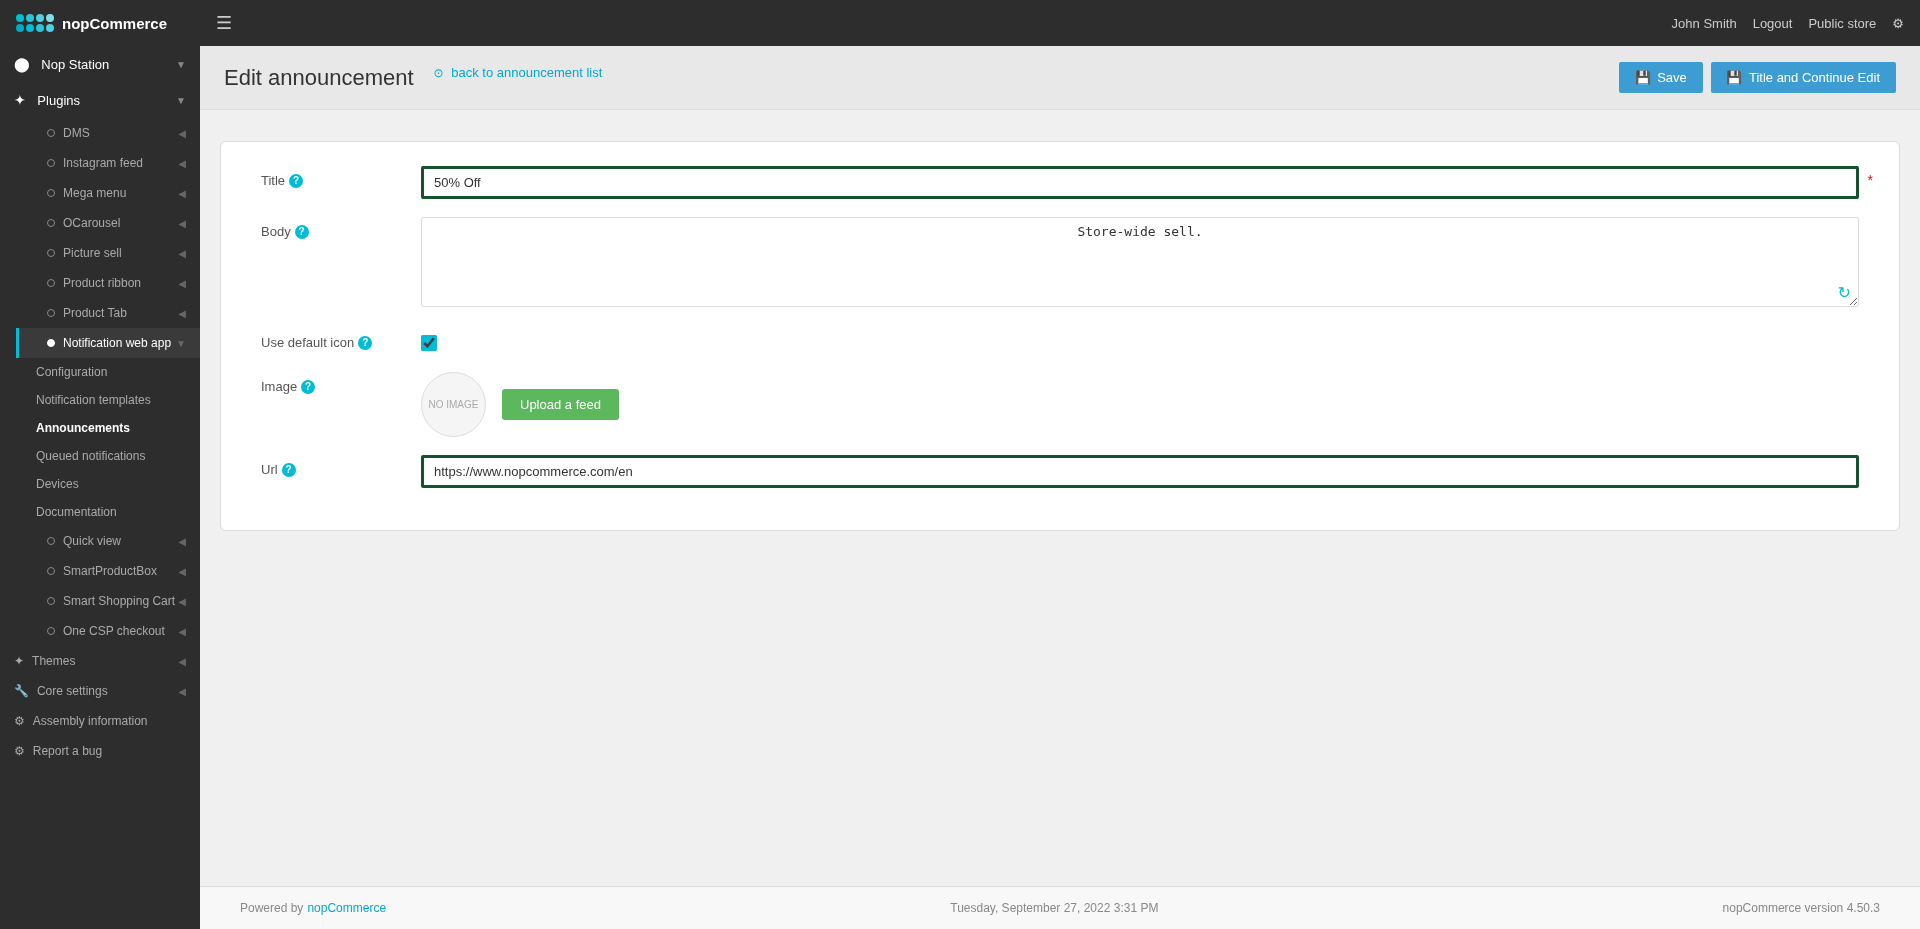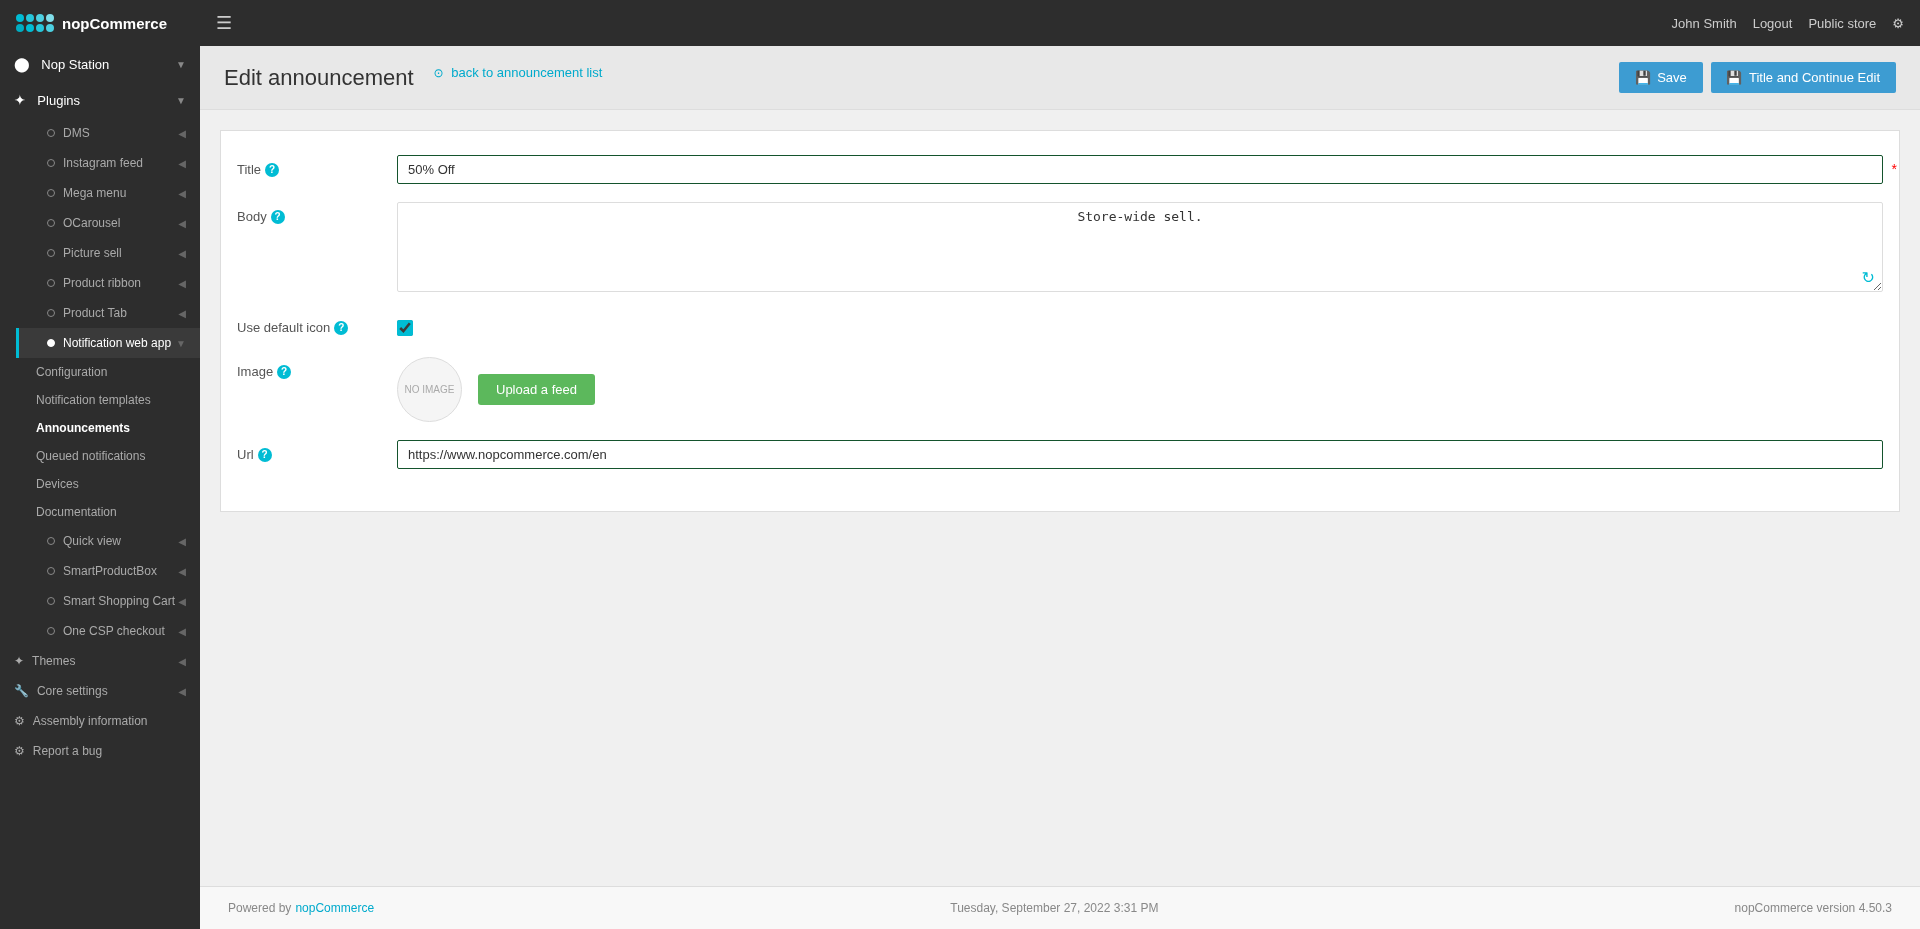--- a/index.html
+++ b/index.html
@@ -158,22 +158,23 @@
     }
 
     
     .form-area {
       padding: 20px;
       flex: 1;
     }
     .form-panel {
       background: #fff;
       border: 1px solid #ddd;
-      border-radius: 0;
-      padding: 24px 16px;
+      border-radius: 6px;
+      padding: 24px 40px;
+      margin-top: 11px;
     }
 
     .form-row {
       display: flex;
       align-items: flex-start;
       margin-bottom: 18px;
     }
     .form-label {
       width: 160px;
       flex-shrink: 0;
@@ -197,21 +198,21 @@
       font-style: normal;
       font-weight: 700;
     }
     .form-control {
       flex: 1;
       position: relative;
     }
     .form-control input[type="text"] {
       width: 100%;
       padding: 6px 10px;
-      border: 1px solid #14532d;
+      border: 3px solid #14532d;
       border-radius: 2px;
       font-size: 13px;
       color: #333;
       outline: none;
     }
     .required-star {
       color: red;
       font-size: 14px;
       position: absolute;
       right: -14px;
@@ -276,21 +277,21 @@
       padding: 8px 18px;
       font-size: 13px;
       border-radius: 3px;
       cursor: pointer;
     }
 
     
     .page-footer {
       background: #f8f8f8;
       border-top: 1px solid #ddd;
-      padding: 14px 28px;
+      padding: 14px 40px;
       display: flex;
       align-items: center;
       justify-content: space-between;
       font-size: 12px;
       color: #888;
       flex-shrink: 0;
     }
     .footer-powered { display: flex; align-items: center; gap: 4px; }
     .footer-powered a { color: #00aacc; text-decoration: none; }
   </style>

